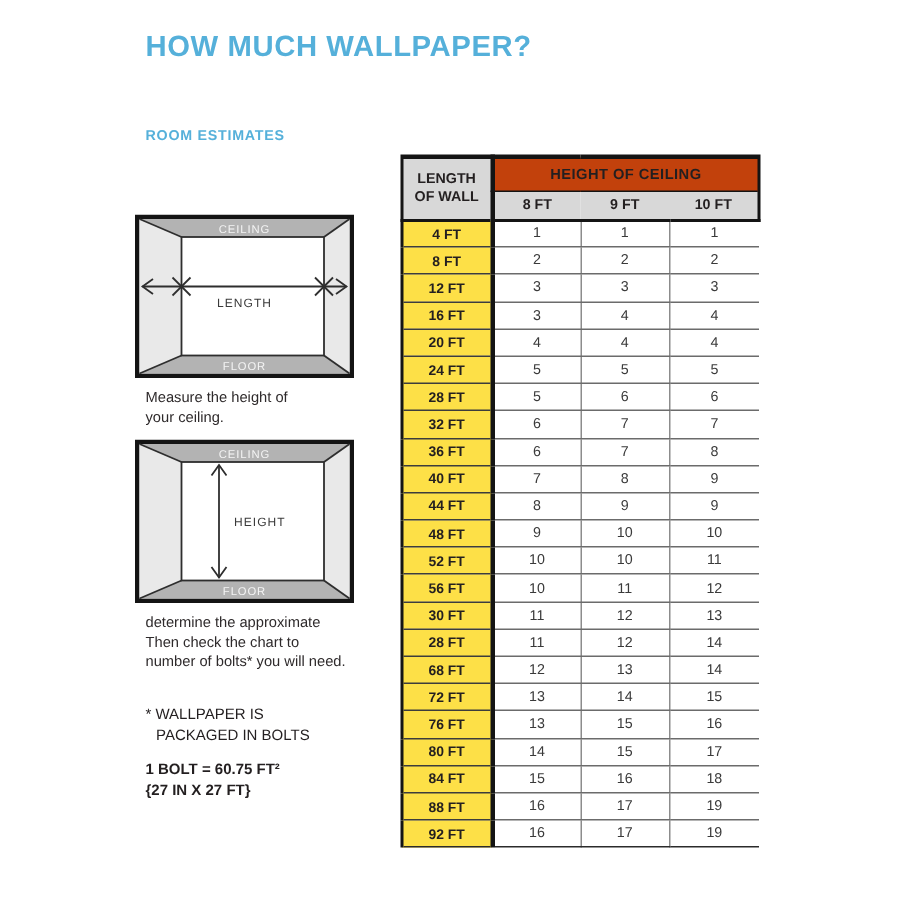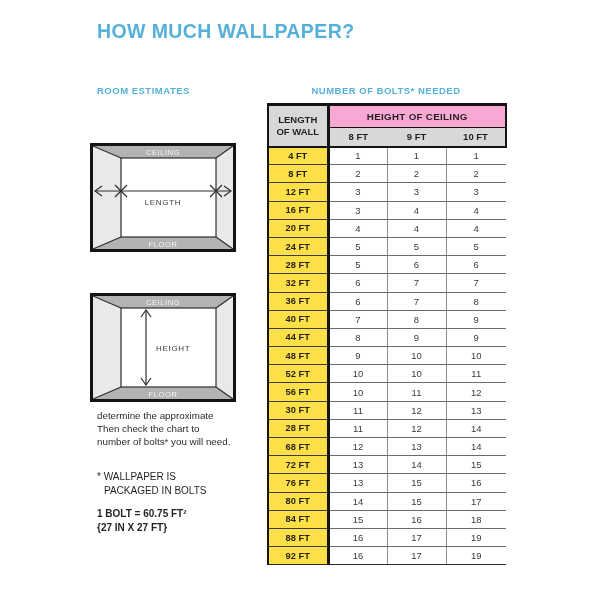--- a/index.html
+++ b/index.html
@@ -60,21 +60,21 @@
   th.corner {
     background: #d8d8d8;
     border-top: 3px solid #141414;
     border-left: 2px solid #141414;
     border-right: 3px solid #141414;
     border-bottom: 2px solid #141414;
     font-size: 9.5px; font-weight: bold; color: #231f20;
     white-space: pre-line; line-height: 11.5px;
   }
   th.span-header {
-    background: #f9a8d4;
+    background: #c2410c;
     border-top: 3px solid #141414;
     border-right: 2.5px solid #141414;
     border-bottom: 1.5px solid #141414;
     font-size: 9.8px; font-weight: bold; letter-spacing: 0.3px; color: #231f20;
     height: 23px;
   }
   th.ft-header {
     background: #d8d8d8;
     border-bottom: 2px solid #141414;
     font-size: 9.5px; font-weight: bold; color: #231f20;
@@ -133,20 +133,24 @@
       <polyline points="12,43 5,48 12,53"></polyline>
       <polyline points="134,43 141,48 134,53"></polyline>
       <line x1="25" y1="42" x2="37" y2="54"></line>
       <line x1="37" y1="42" x2="25" y2="54"></line>
       <line x1="120" y1="42" x2="132" y2="54"></line>
       <line x1="132" y1="42" x2="120" y2="54"></line>
     </g>
     <text x="73" y="61.5" text-anchor="middle" font-size="8" letter-spacing="0.7" fill="#3a3a3a">LENGTH</text>
   </svg>
 
+  <div class="body-text step2">
+    <div>Measure the height of</div>
+    <div>your ceiling.</div>
+  </div>
 
   <svg class="diagram diagram-2" width="146" height="109" viewBox="0 0 146 109">
     <rect x="1.5" y="1.5" width="143" height="106" fill="#ffffff" stroke="#141414" stroke-width="3"></rect>
     <polygon points="3,3 143,3 126,15 31,15" fill="#b3b3b3"></polygon>
     <polygon points="31,94 126,94 143,106 3,106" fill="#b3b3b3"></polygon>
     <polygon points="3,3 31,15 31,94 3,106" fill="#e9e9e9"></polygon>
     <polygon points="143,3 126,15 126,94 143,106" fill="#e9e9e9"></polygon>
     <rect x="31" y="15" width="95" height="79" fill="#ffffff" stroke="#2e2e2e" stroke-width="1.2"></rect>
     <line x1="3" y1="3" x2="31" y2="15" stroke="#2e2e2e" stroke-width="1.2"></line>
     <line x1="143" y1="3" x2="126" y2="15" stroke="#2e2e2e" stroke-width="1.2"></line>
@@ -172,21 +176,20 @@
   <div class="footnote">
     <div>* WALLPAPER IS</div>
     <div class="indent">PACKAGED IN BOLTS</div>
   </div>
 
   <div class="bolt-info">
     <div>1 BOLT = 60.75 FT²</div>
     <div>{27 IN X 27 FT}</div>
   </div>
 
-  <h2 class="section-heading table-heading">NUMBER OF BOLTS* NEEDED</h2>
 
   <table class="bolts-table">
     <colgroup>
       <col class="c0">
         <col class="c1">
         <col class="c2">
         <col class="c3">
     </colgroup>
     <thead>
       <tr>

